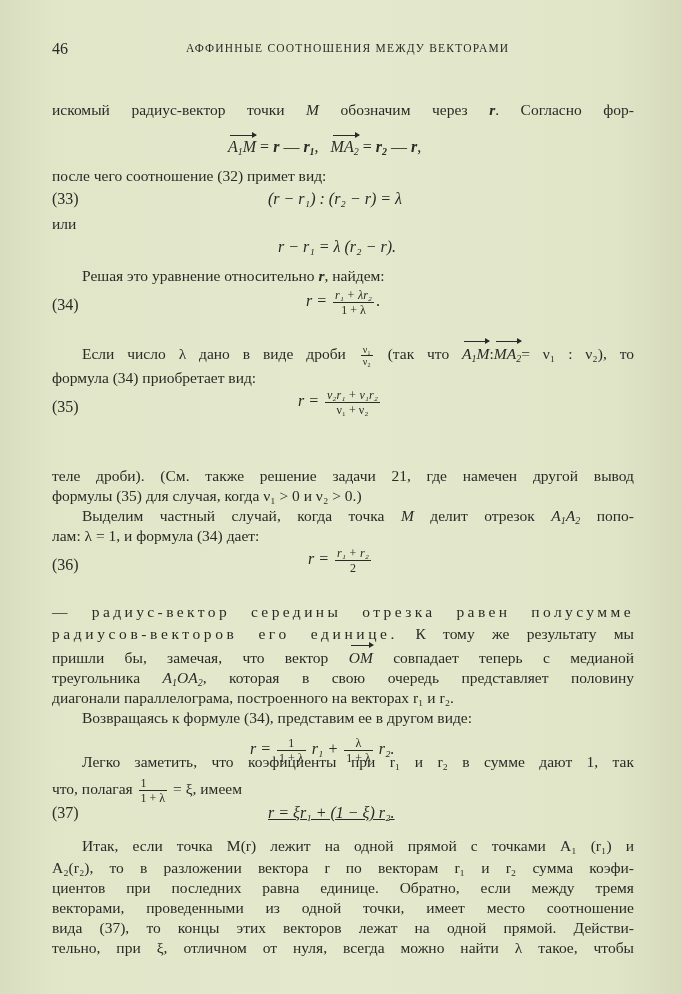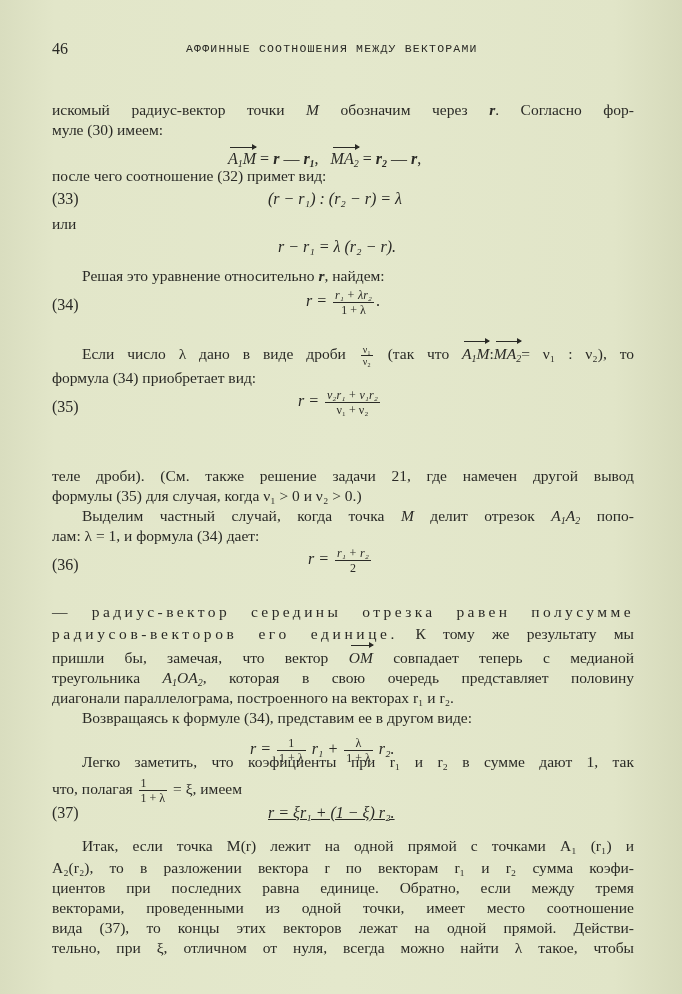--- a/index.html
+++ b/index.html
@@ -5,21 +5,21 @@
   html,body{margin:0;padding:0;}
   body{width:682px;height:994px;overflow:hidden;background:#dfe2c4;
     background:linear-gradient(90deg,#d9ddbf 0%,#e2e6c9 8%,#e4e8cc 50%,#e1e5c8 90%,#d6dabb 100%);
     font-family:"Liberation Serif","DejaVu Serif",serif;color:#2a2a26;position:relative;}
   .page{position:absolute;left:0;top:0;width:580px;height:994px;}
   .abs{position:absolute;white-space:nowrap;}
   .line{position:absolute;left:52px;width:582px;font-size:15.5px;line-height:20px;text-align:justify;text-align-last:justify;white-space:nowrap;}
   .indent{left:82px;width:552px;}
   .nolast{text-align-last:left;}
   .hdr-num{left:52px;top:40px;font-size:16px;}
-  .hdr-title{left:186px;top:42px;font-size:11.5px;letter-spacing:1.2px;font-family:Liberation Mono, monospace;}
+  .hdr-title{left:186px;top:42px;font-size:11.5px;letter-spacing:1.2px;}
   .eqn{position:absolute;font-size:16px;white-space:nowrap;}
   .eqlabel{position:absolute;left:52px;font-size:16px;}
   i,.it{font-style:italic;}
   b.v{font-weight:bold;font-style:italic;}
   sub{font-size:10px;vertical-align:-3px;line-height:0;}
   .frac{display:inline-block;vertical-align:middle;text-align:center;font-size:12px;line-height:14px;margin:0 2px;}
   .frac .num{display:block;border-bottom:1px solid #2a2a26;padding:0 2px;}
   .frac .den{display:block;padding:0 2px;}
   .spaced{letter-spacing:3.6px;}
   .arrow{position:relative;display:inline-block;}
@@ -31,23 +31,22 @@
 
 <div class="page">
 
   <div class="abs hdr-num">46</div>
   <div class="abs hdr-title">АФФИННЫЕ СООТНОШЕНИЯ МЕЖДУ ВЕКТОРАМИ</div>
 
   <div class="line" style="top:100px;">
     <span>искомый радиус-вектор точки</span> <i>M</i>
     <span>обозначим через</span> <b class="v">r</b><span>. Согласно фор-</span>
   </div>
-  <div class="line nolast" style="top:120px;">муле (30) имеем:</div>
 
-  <div class="eqn" style="left:228px;top:138px;margin-top:12px;">
+  <div class="eqn" style="left:228px;top:138px;">
     <i class="arrow">A<sub>1</sub>M</i> = <b class="v">r</b> — <b class="v">r<sub>1</sub></b>, &nbsp;&nbsp;<i class="arrow">MA<sub>2</sub></i> = <b class="v">r<sub>2</sub></b> — <b class="v">r</b>,
   </div>
 
   <div class="line nolast" style="top:166px;">после чего соотношение (32) примет вид:</div>
 
   <div class="eqlabel" style="top:190px;">(33)</div>
   <div class="eqn" style="left:268px;top:190px;font-style:italic;">(r − r₁) : (r₂ − r) = λ</div>
 
   <div class="line nolast" style="top:214px;">или</div>
   <div class="eqn" style="left:278px;top:238px;font-style:italic;">r − r₁ = λ (r₂ − r).</div>

